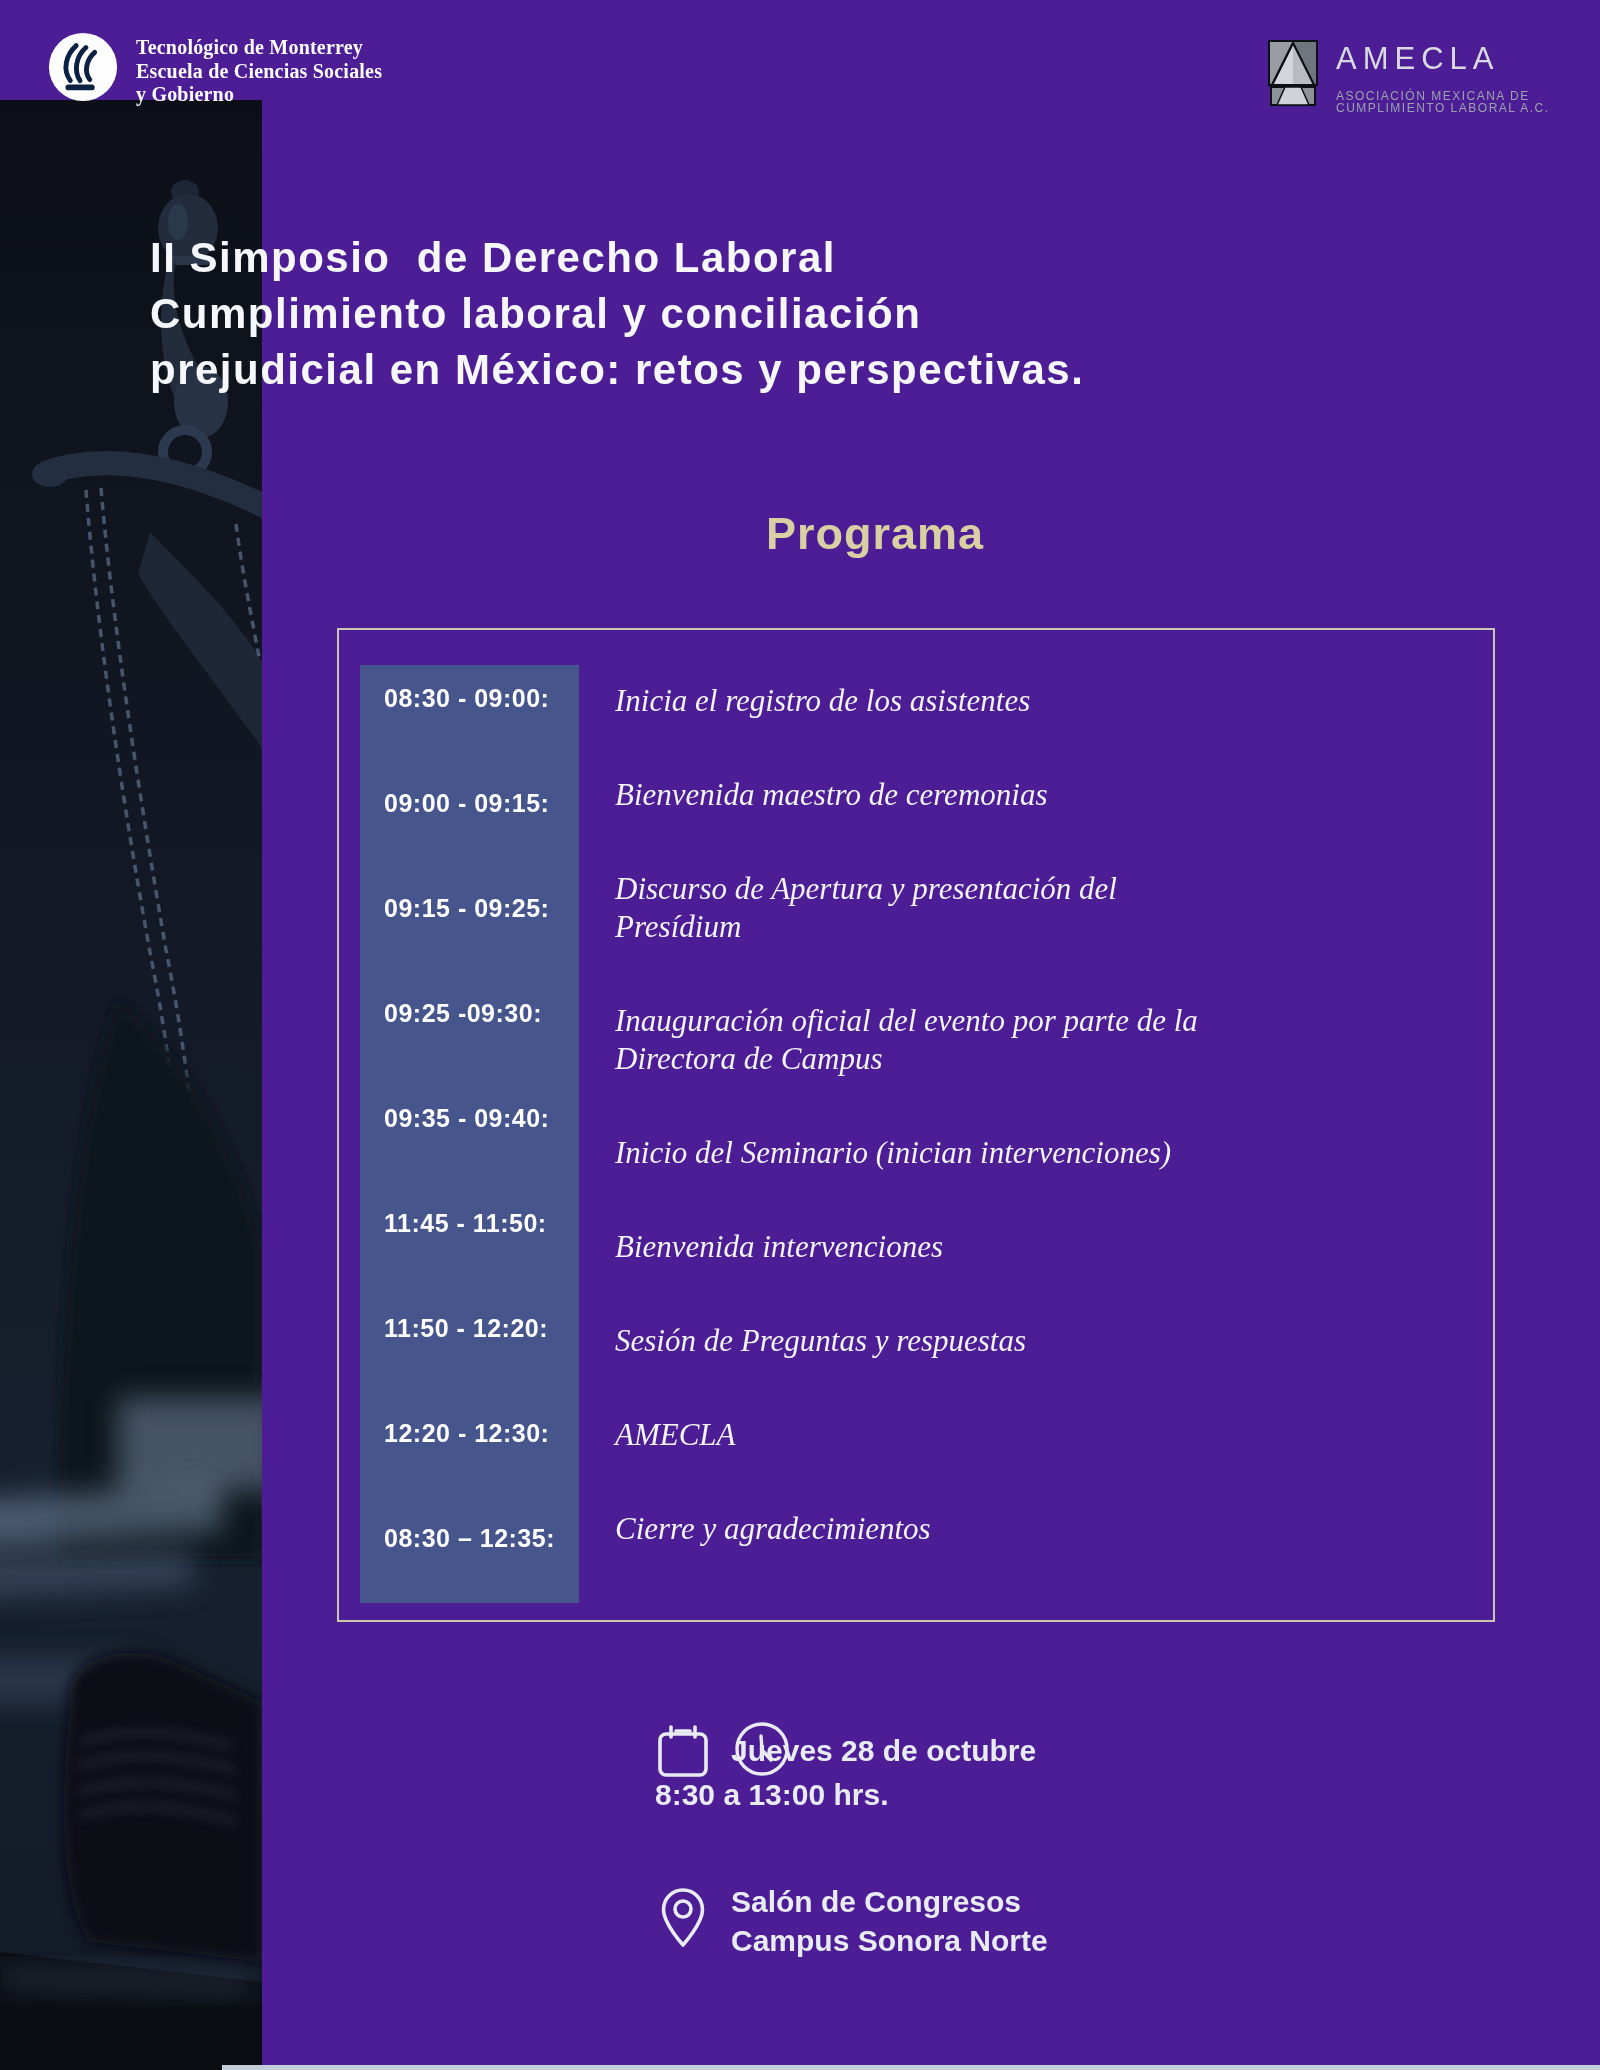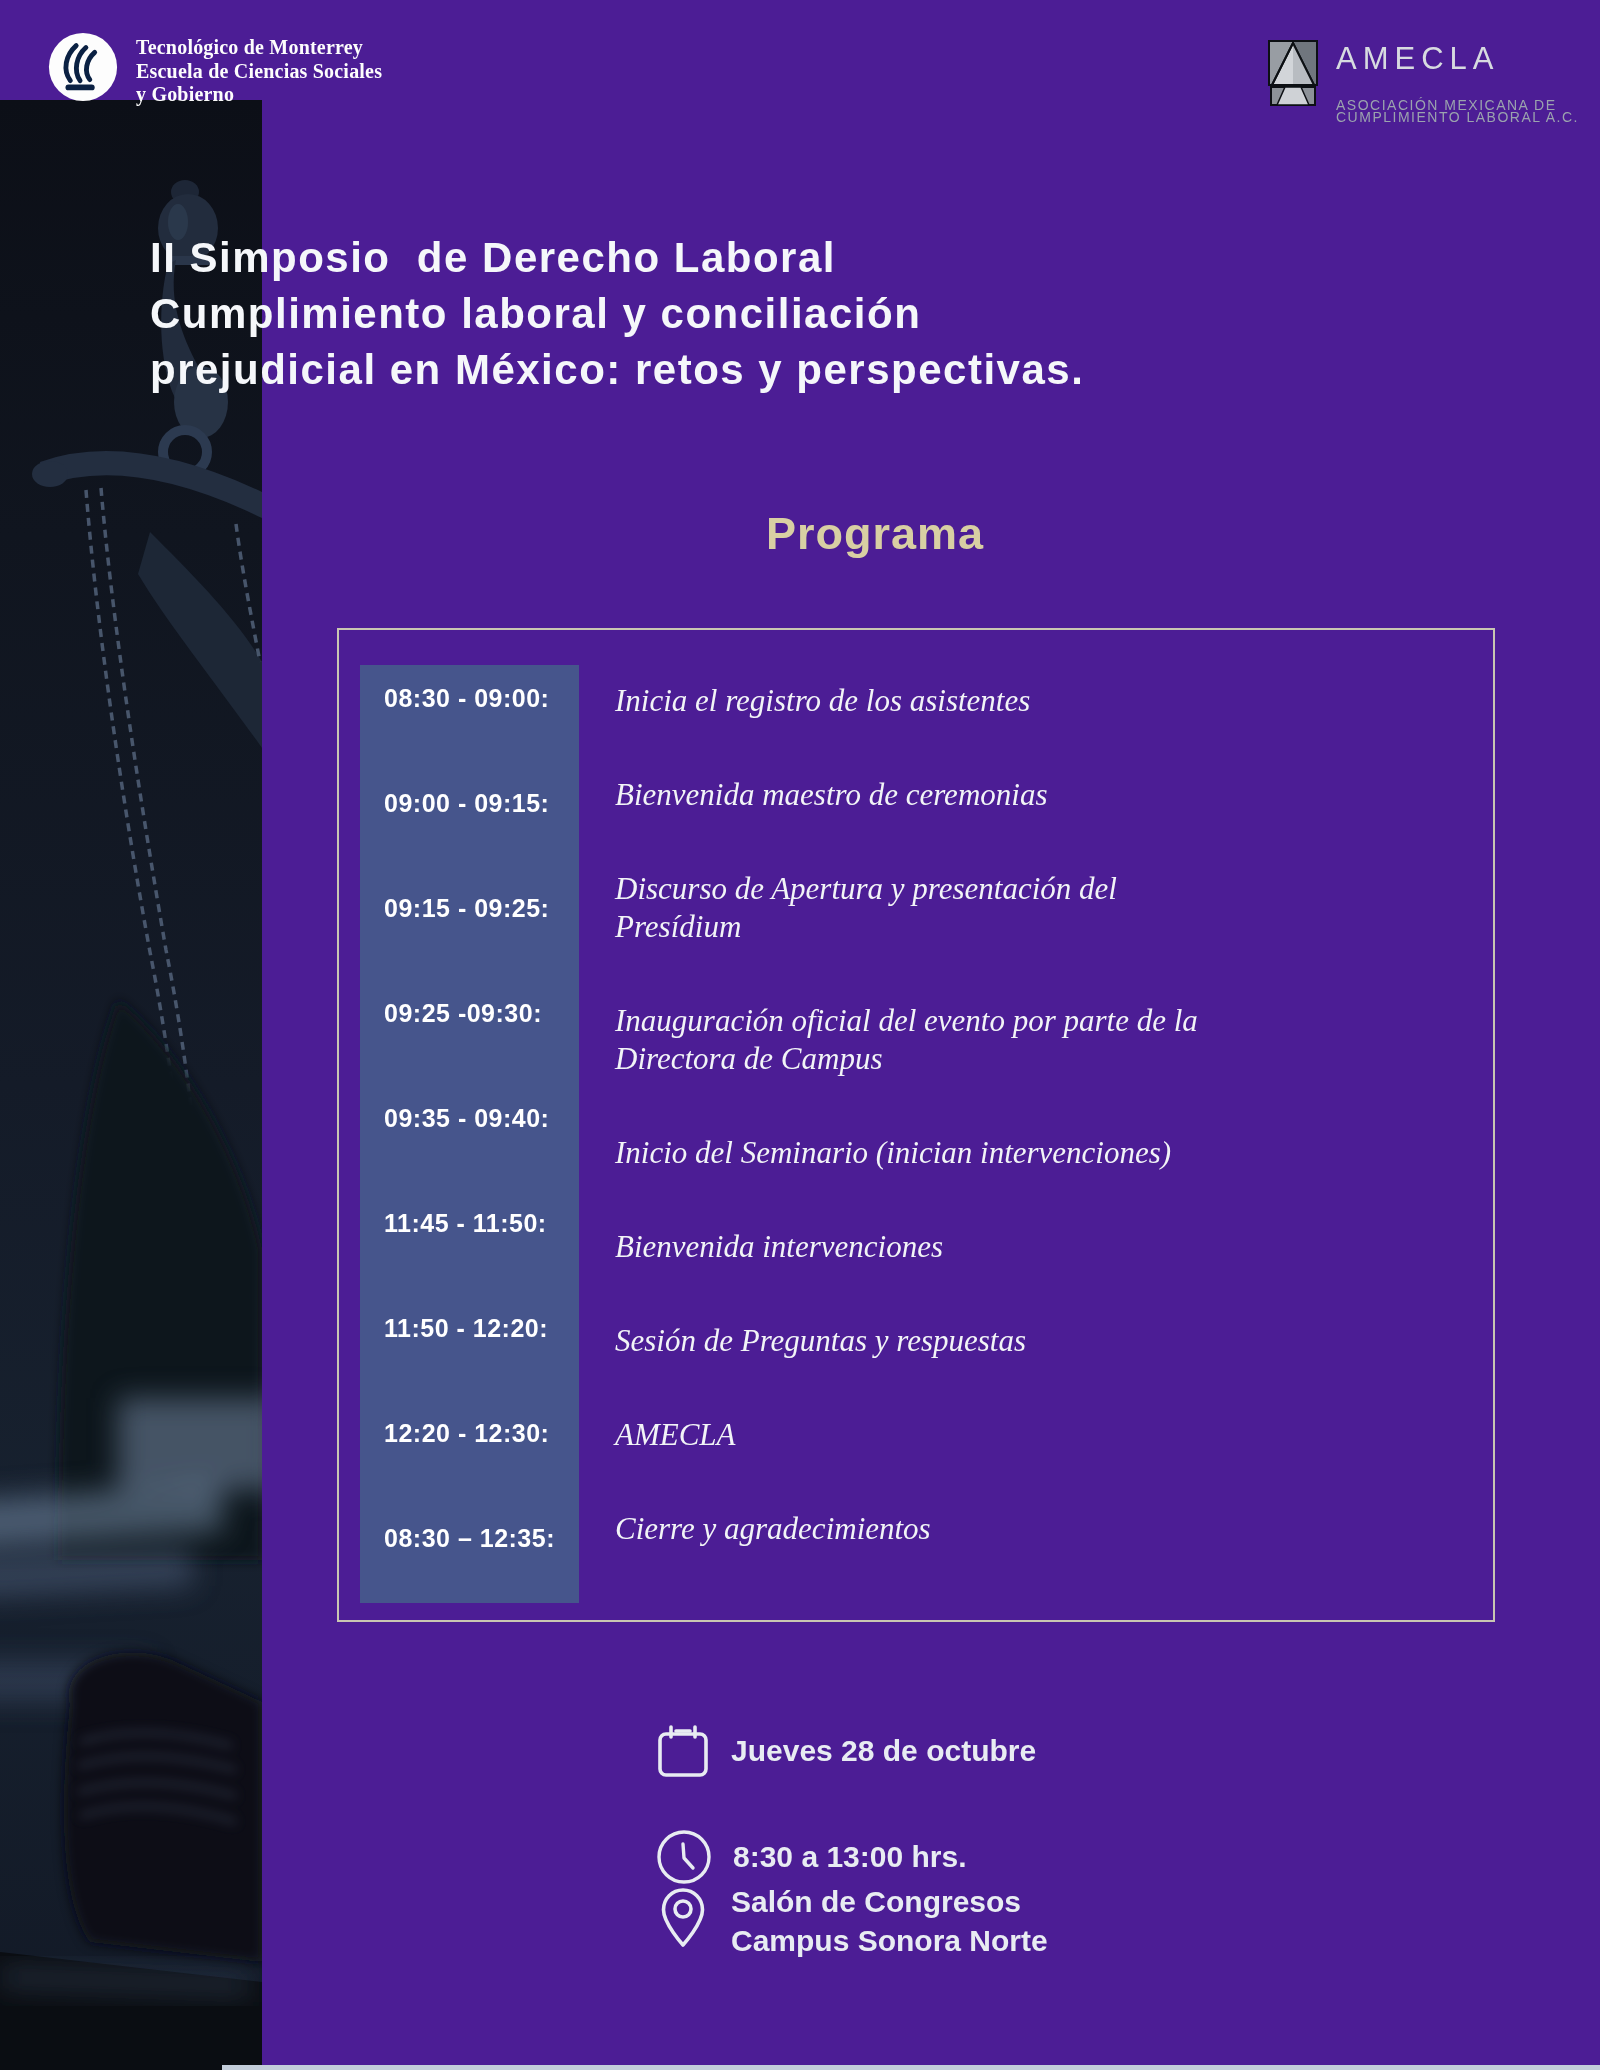--- a/index.html
+++ b/index.html
@@ -23,21 +23,21 @@
     font-family:"Liberation Serif", serif; font-weight:bold;
     font-size:20px; line-height:23.5px; color:#FDFDFD; letter-spacing:.2px;
   }
   .amecla-logo{ position:absolute; left:1268px; top:40px; display:flex; align-items:flex-start; z-index:3; }
   .amecla-logo svg{ width:50px; height:66px; flex:none; }
   .amecla-textblock{ margin-left:18px; margin-top:2px; }
   .amecla-name{
     font-size:31px; font-weight:400; letter-spacing:6px; color:#D7DBE0; line-height:34px;
   }
   .amecla-subtitle{
-    margin-top:23px; font-size:14px; letter-spacing:1.5px; color:#9BA3AE; line-height:12px;
+    margin-top:14px; font-size:12px; letter-spacing:1.5px; color:#9BA3AE; line-height:12px;
   }
   
   .title{
     position:absolute; left:150px; top:230px; width:1360px; 
     color:#F5F7FA; font-weight:bold; font-size:42px; line-height:56px; letter-spacing:1.5px;
   }
   .programa{
     position:absolute; left:275px; top:508px; width:1200px; text-align:center;
     color:#D8CFA3; font-weight:bold; font-size:45px; letter-spacing:1px;
   }
@@ -61,21 +61,21 @@
     font-family:"Liberation Serif", serif; font-style:italic; font-weight:normal;
     font-size:31px; line-height:38px; color:#F2F4F7; margin-bottom:56px;
   }
   
   .detail-row{
     position:absolute; left:655px; display:flex; align-items:center;
     color:#E8ECF2; font-weight:bold; font-size:30px;
   }
   .detail-row .d-icon{ flex:none; margin-right:20px; }
   .row-date{ top:1722px; }
-  .row-time{ top:1828px; }
+  .row-time{ top:1720px;flex-direction:column; }
   .row-loc{ top:1882px; }
   .loc-text{ line-height:39px; }
   .bottom-edge{
     position:absolute; left:222px; right:0; bottom:0; height:5px; background:#C3CDDA;
   }
 </style>
 </head>
 <body>
 
 <div class="poster">

